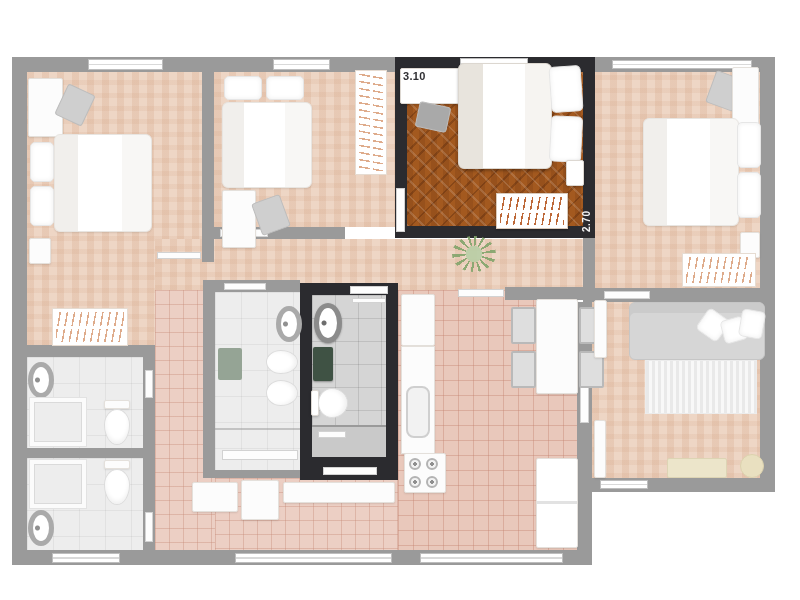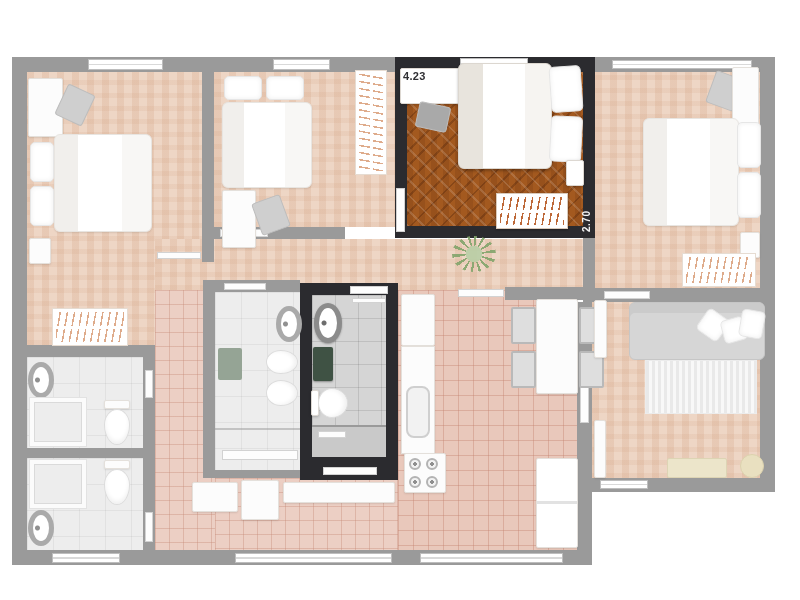--- a/index.html
+++ b/index.html
@@ -154,21 +154,21 @@
   <div class="abs chairG" style="left:256px;top:198px;width:30px;height:34px;transform:rotate(-20deg)"></div>
   <div class="abs rackV" style="left:355px;top:70px;width:32px;height:105px"></div>
 
   <div class="abs furnB" style="left:400px;top:68px;width:62px;height:36px"></div>
   <div class="abs chairG" style="left:417px;top:104px;width:32px;height:26px;transform:rotate(12deg);background:#a9a9a9"></div>
   <div class="abs bedH" style="left:458px;top:63px;width:94px;height:106px"></div>
   <div class="abs pillow" style="left:550px;top:66px;width:32px;height:46px;transform:rotate(-4deg)"></div>
   <div class="abs pillow" style="left:550px;top:116px;width:32px;height:46px;transform:rotate(3deg)"></div>
   <div class="abs furnB" style="left:566px;top:160px;width:18px;height:26px"></div>
   <div class="abs rackH" style="left:496px;top:193px;width:72px;height:36px"></div>
-  <div class="abs lbl" style="left:403px;top:70px">4.23</div>
+  <div class="abs lbl" style="left:403px;top:70px">3.10</div>
   <div class="abs lblV" style="left:581px;top:186px;height:46px">2.70</div>
 
   <div class="abs chairG" style="left:710px;top:74px;width:30px;height:34px;transform:rotate(20deg)"></div>
   <div class="abs furn" style="left:732px;top:67px;width:27px;height:58px"></div>
   <div class="abs bed" style="left:643px;top:118px;width:96px;height:108px"></div>
   <div class="abs pillow" style="left:737px;top:122px;width:24px;height:46px"></div>
   <div class="abs pillow" style="left:737px;top:172px;width:24px;height:46px"></div>
   <div class="abs furn" style="left:740px;top:232px;width:20px;height:26px"></div>
   <div class="abs rack" style="left:682px;top:253px;width:74px;height:34px"></div>
 

